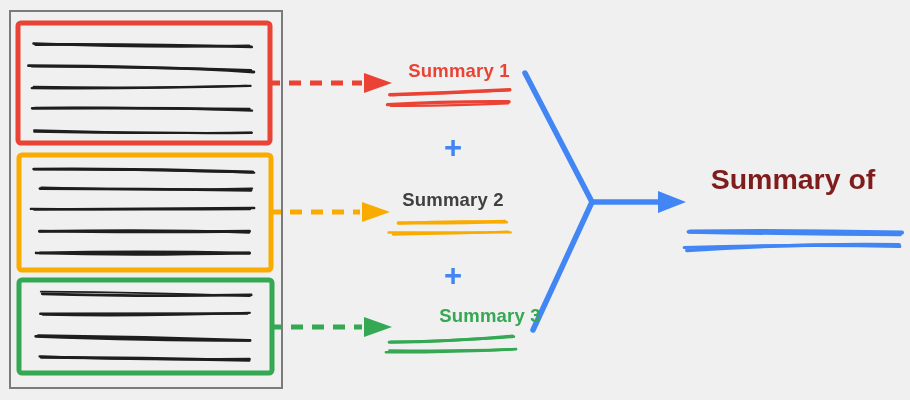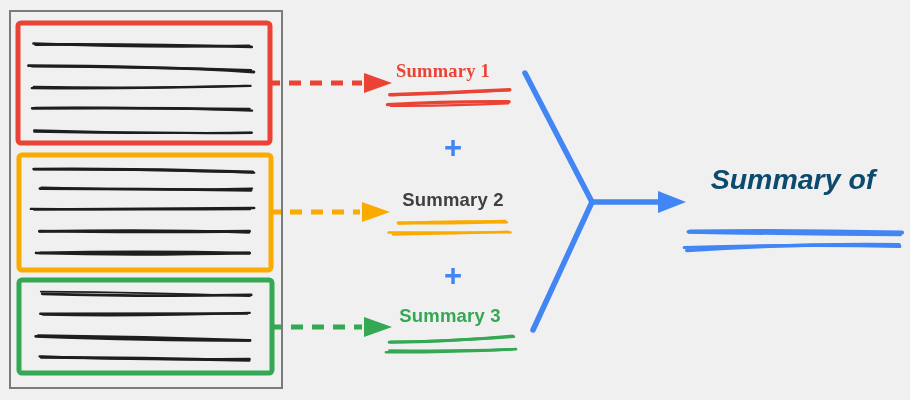--- a/index.html
+++ b/index.html
@@ -7,29 +7,29 @@
     position:relative;width:910px;height:400px;background:#eff0ef;
     overflow:hidden;font-family:"Liberation Sans",sans-serif;
   }
   .stage svg{position:absolute;left:0;top:0;}
   .lbl{
     position:absolute;transform:translate(-50%,-50%);
     font-size:18.5px;font-weight:700;letter-spacing:.2px;white-space:nowrap;
   }
   .lbl.red{color:#EA4335;}
   .lbl.orange{color:#404040;}
-  .lbl.green{color:#34A853;}
+  .lbl.green{color:#34A853;margin-left:40px;}
   .plus{
     position:absolute;transform:translate(-50%,-50%);
     color:#4285F4;font-size:31px;font-weight:800;line-height:1;
   }
   .title{
     position:absolute;left:793px;top:179px;transform:translate(-50%,-50%);
-    color:#0c4a6e;font-size:28.5px;font-weight:700;line-height:42px;
-    text-align:center;white-space:nowrap;font-style:italic;
+    color:#7f1d1d;font-size:28.5px;font-weight:700;line-height:42px;
+    text-align:center;white-space:nowrap;
   }
 </style>
 </head>
 <body>
 
 <div class="stage">
 
   <svg width="910" height="400" viewBox="0 0 910 400">
 
     <rect x="10" y="11" width="272" height="377" fill="none" stroke="#7b7b7b" stroke-width="2"></rect>
@@ -99,21 +99,21 @@
     </g>
 
     <g stroke="#4285F4" stroke-width="5.5" stroke-linecap="round" fill="none">
       <line x1="525" y1="73" x2="592" y2="202"></line>
       <line x1="533" y1="330" x2="592" y2="202"></line>
       <line x1="592" y1="202" x2="660" y2="202"></line>
       <polygon points="658,191 686,202 658,213" fill="#4285F4" stroke="none"></polygon>
     </g>
   </svg>
 
-  <div class="lbl red" style="left:443px;top:71px;font-family:Liberation Serif, serif;">Summary 1</div>
+  <div class="lbl red" style="left:459px;top:71px;">Summary 1</div>
   <div class="plus" style="left:453px;top:147px;">+</div>
   <div class="lbl orange" style="left:453px;top:200px;">Summary 2</div>
   <div class="plus" style="left:453px;top:275px;">+</div>
   <div class="lbl green" style="left:450px;top:316px;">Summary 3</div>
 
   <div class="title">
     <div>Summary of</div>
   </div>
 </div>
 

